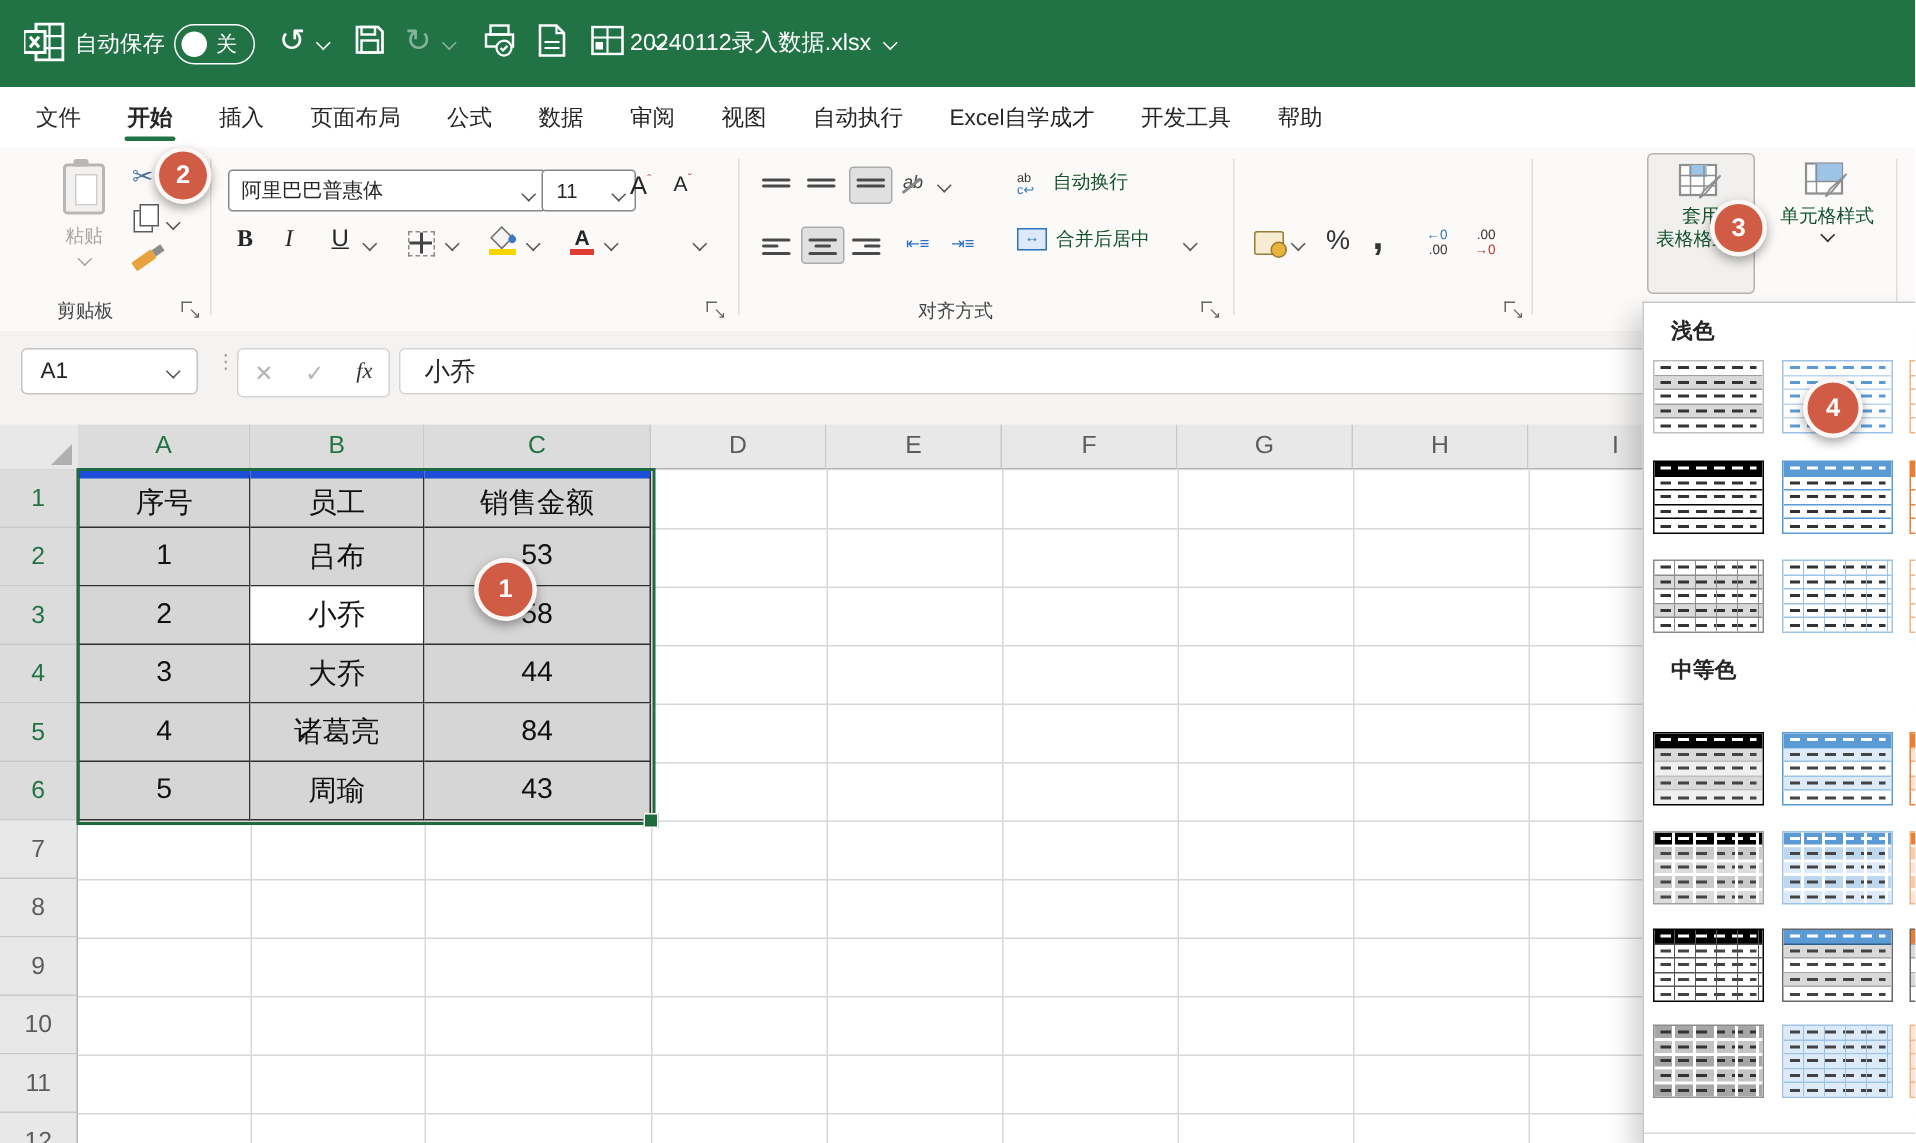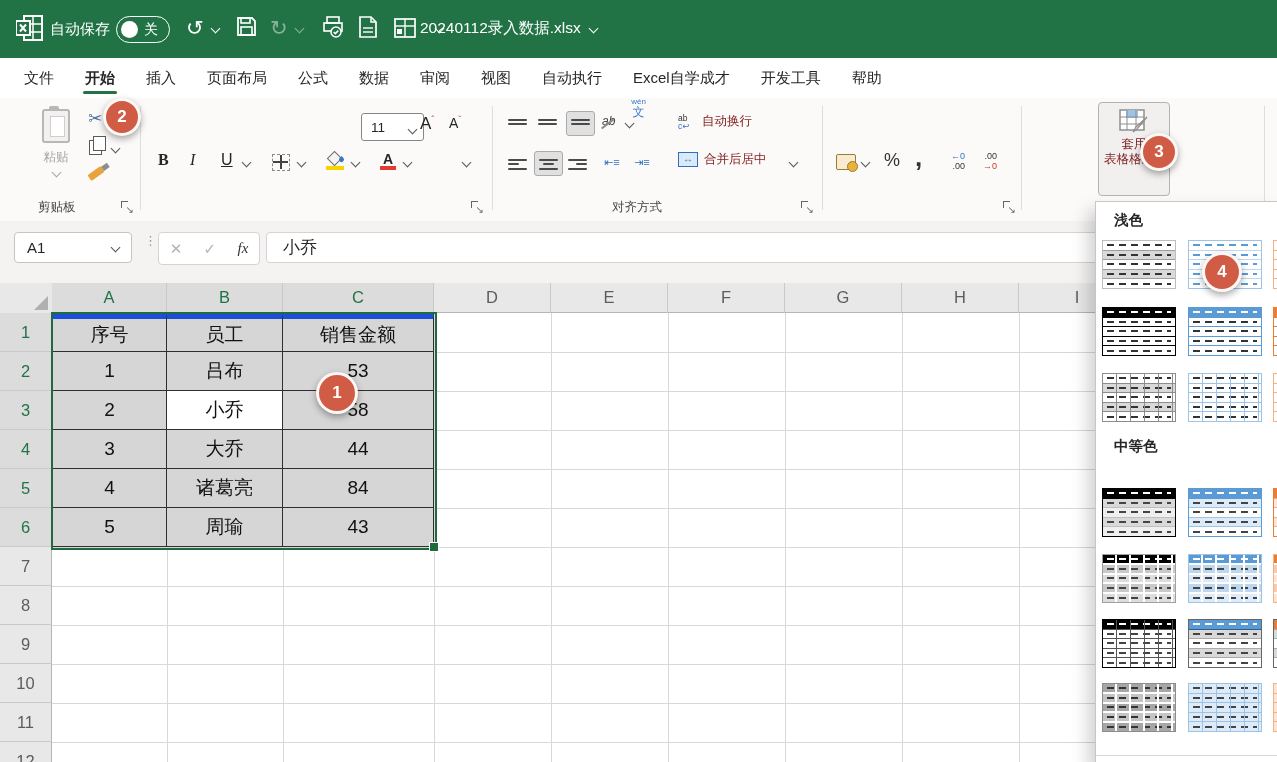--- a/index.html
+++ b/index.html
@@ -36,21 +36,21 @@
   
   #ribbon{position:absolute;left:0;top:98px;width:1277px;height:123px;background:#fbfaf9;
           border-bottom:1px solid #e1dfdd;}
   .vsep{position:absolute;top:8px;height:104px;width:1px;background:#e0dedc;}
   .grp-label{position:absolute;top:101px;font-size:12.5px;color:#444;}
   .launcher{position:absolute;top:102px;width:13px;height:13px;color:#666;cursor:pointer;}
   .launcher::before{content:"";position:absolute;left:1px;top:1px;width:6px;height:6px;
                     border-left:1px solid #666;border-top:1px solid #666;}
   .launcher::after{content:"\2198";position:absolute;right:-1px;bottom:-2px;font-size:10px;}
   .rbtn{cursor:pointer;position:absolute;display:flex;flex-direction:column;align-items:center;}
-  .rlabel{font-size:12.5px;color:#7f1d1d;}
+  .rlabel{font-size:12.5px;color:#14532d;}
   
   #paste-btn{left:34px;top:7px;width:44px;height:88px;justify-content:flex-start;}
   #paste-ico{width:24px;height:30px;border:2px solid #b9b7b5;border-radius:3px;position:relative;background:#f2f1f0;margin-top:4px;}
   #paste-ico::before{content:"";position:absolute;left:5px;top:-5px;width:10px;height:5px;background:#b9b7b5;border-radius:2px;}
   #paste-ico::after{content:"";position:absolute;left:6px;top:5px;width:13px;height:19px;background:#fff;border:1px solid #cfcecd;}
   #paste-btn .rlabel{color:#a8a6a4;margin-top:6px;}
   #paste-btn .chev{color:#a8a6a4;margin-top:3px;}
   .mini{position:absolute;cursor:pointer;font-size:15px;}
   #cut-ico{left:88px;top:10px;color:#4a6f9b;font-size:17px;}
   #copy-ico{left:89px;top:42px;width:11px;height:13px;border:1.5px solid #5a5a5a;background:#fff;}
@@ -330,20 +330,24 @@
     </div>
     <span id="cut-ico" class="mini">✂</span>
     <span id="copy-ico" class="mini"></span>
     <span id="copy-chev" class="mini chev"></span>
     <span id="painter-ico" class="mini"></span>
     <span class="grp-label" style="left:38px;">剪贴板</span>
     <span class="launcher" style="left:120px;"></span>
     <span class="vsep" style="left:140px;"></span>
 
     
+    <div id="font-name-box" class="inputbox">
+      <span>阿里巴巴普惠体</span>
+        <span class="chev"></span>
+    </div>
     <div id="font-size-box" class="inputbox">
       <span>11</span>
         <span class="chev"></span>
     </div>
     <span id="grow-font" class="fbtn">A<sup>ˆ</sup></span>
     <span id="shrink-font" class="fbtn">A<sup>ˇ</sup></span>
     <span id="bold-btn" class="fbtn">B</span>
     <span id="italic-btn" class="fbtn">I</span>
     <span id="underline-btn" class="fbtn">U</span>
     <span id="underline-chev" class="mini chev"></span>
@@ -352,24 +356,20 @@
     <span id="fill-ico" class="mini">
       <span class="bucket"></span>
         <span class="drop"></span>
         <span class="bar"></span>
     </span>
     <span id="fill-chev" class="mini chev"></span>
     <span id="fontcolor-ico" class="mini">
       <span class="A">A</span><span class="bar"></span>
     </span>
     <span id="fontcolor-chev" class="mini chev"></span>
-    <span id="phonetic-ico">
-      <span class="t">wén</span>
-      <span class="b">文</span>
-    </span>
     <span id="phonetic-chev" class="mini chev"></span>
     <span class="launcher" style="left:470px;"></span>
     <span class="vsep" style="left:492px;"></span>
 
     
     <span id="va-top" class="bars">
         <i class="f"></i>
         <i class="f"></i>
       </span>
     <span id="va-mid" class="bars">
@@ -437,20 +437,31 @@
           <line x1="1" y1="8" x2="25" y2="8" stroke="#8f8f8f"></line>
           <line x1="1" y1="15" x2="25" y2="15" stroke="#8f8f8f"></line>
           <line x1="8" y1="1" x2="8" y2="21" stroke="#8f8f8f"></line>
           <line x1="17" y1="1" x2="17" y2="21" stroke="#8f8f8f"></line>
           <path d="M28 8 L18 20 L14 23 L17 18 Z" fill="#f5f1ec" stroke="#8f8f8f" stroke-width="1.2"></path>
         </svg>
       <span class="rlabel two-line">
         <span>套用</span><br>
         <span>表格格式</span><span class="chev" style="margin-left:3px;"></span>
       </span>
+    </div>
+    <div id="cellstyle-btn" class="rbtn">
+      <svg class="tbl-ico" width="30" height="28" viewBox="0 0 30 28">
+          <rect x="1" y="1" width="24" height="20" fill="#fff" stroke="#8f8f8f" stroke-width="1.5"></rect>
+          <rect x="7" y="1" width="18" height="12" fill="#9dc3e6"></rect>
+          <line x1="1" y1="13" x2="25" y2="13" stroke="#8f8f8f"></line>
+          <line x1="8" y1="1" x2="8" y2="21" stroke="#8f8f8f"></line>
+          <path d="M28 8 L18 20 L14 23 L17 18 Z" fill="#f5f1ec" stroke="#8f8f8f" stroke-width="1.2"></path>
+        </svg>
+      <span class="rlabel">单元格样式</span>
+      <span class="chev"></span>
     </div>
     <span class="vsep" style="left:1264px;"></span>
   </div>
 
   <div id="formulabar">
     <div id="name-box">
       <span>A1</span>
       <span class="chev"></span>
     </div>
     <span id="fb-dots">⋮</span>

